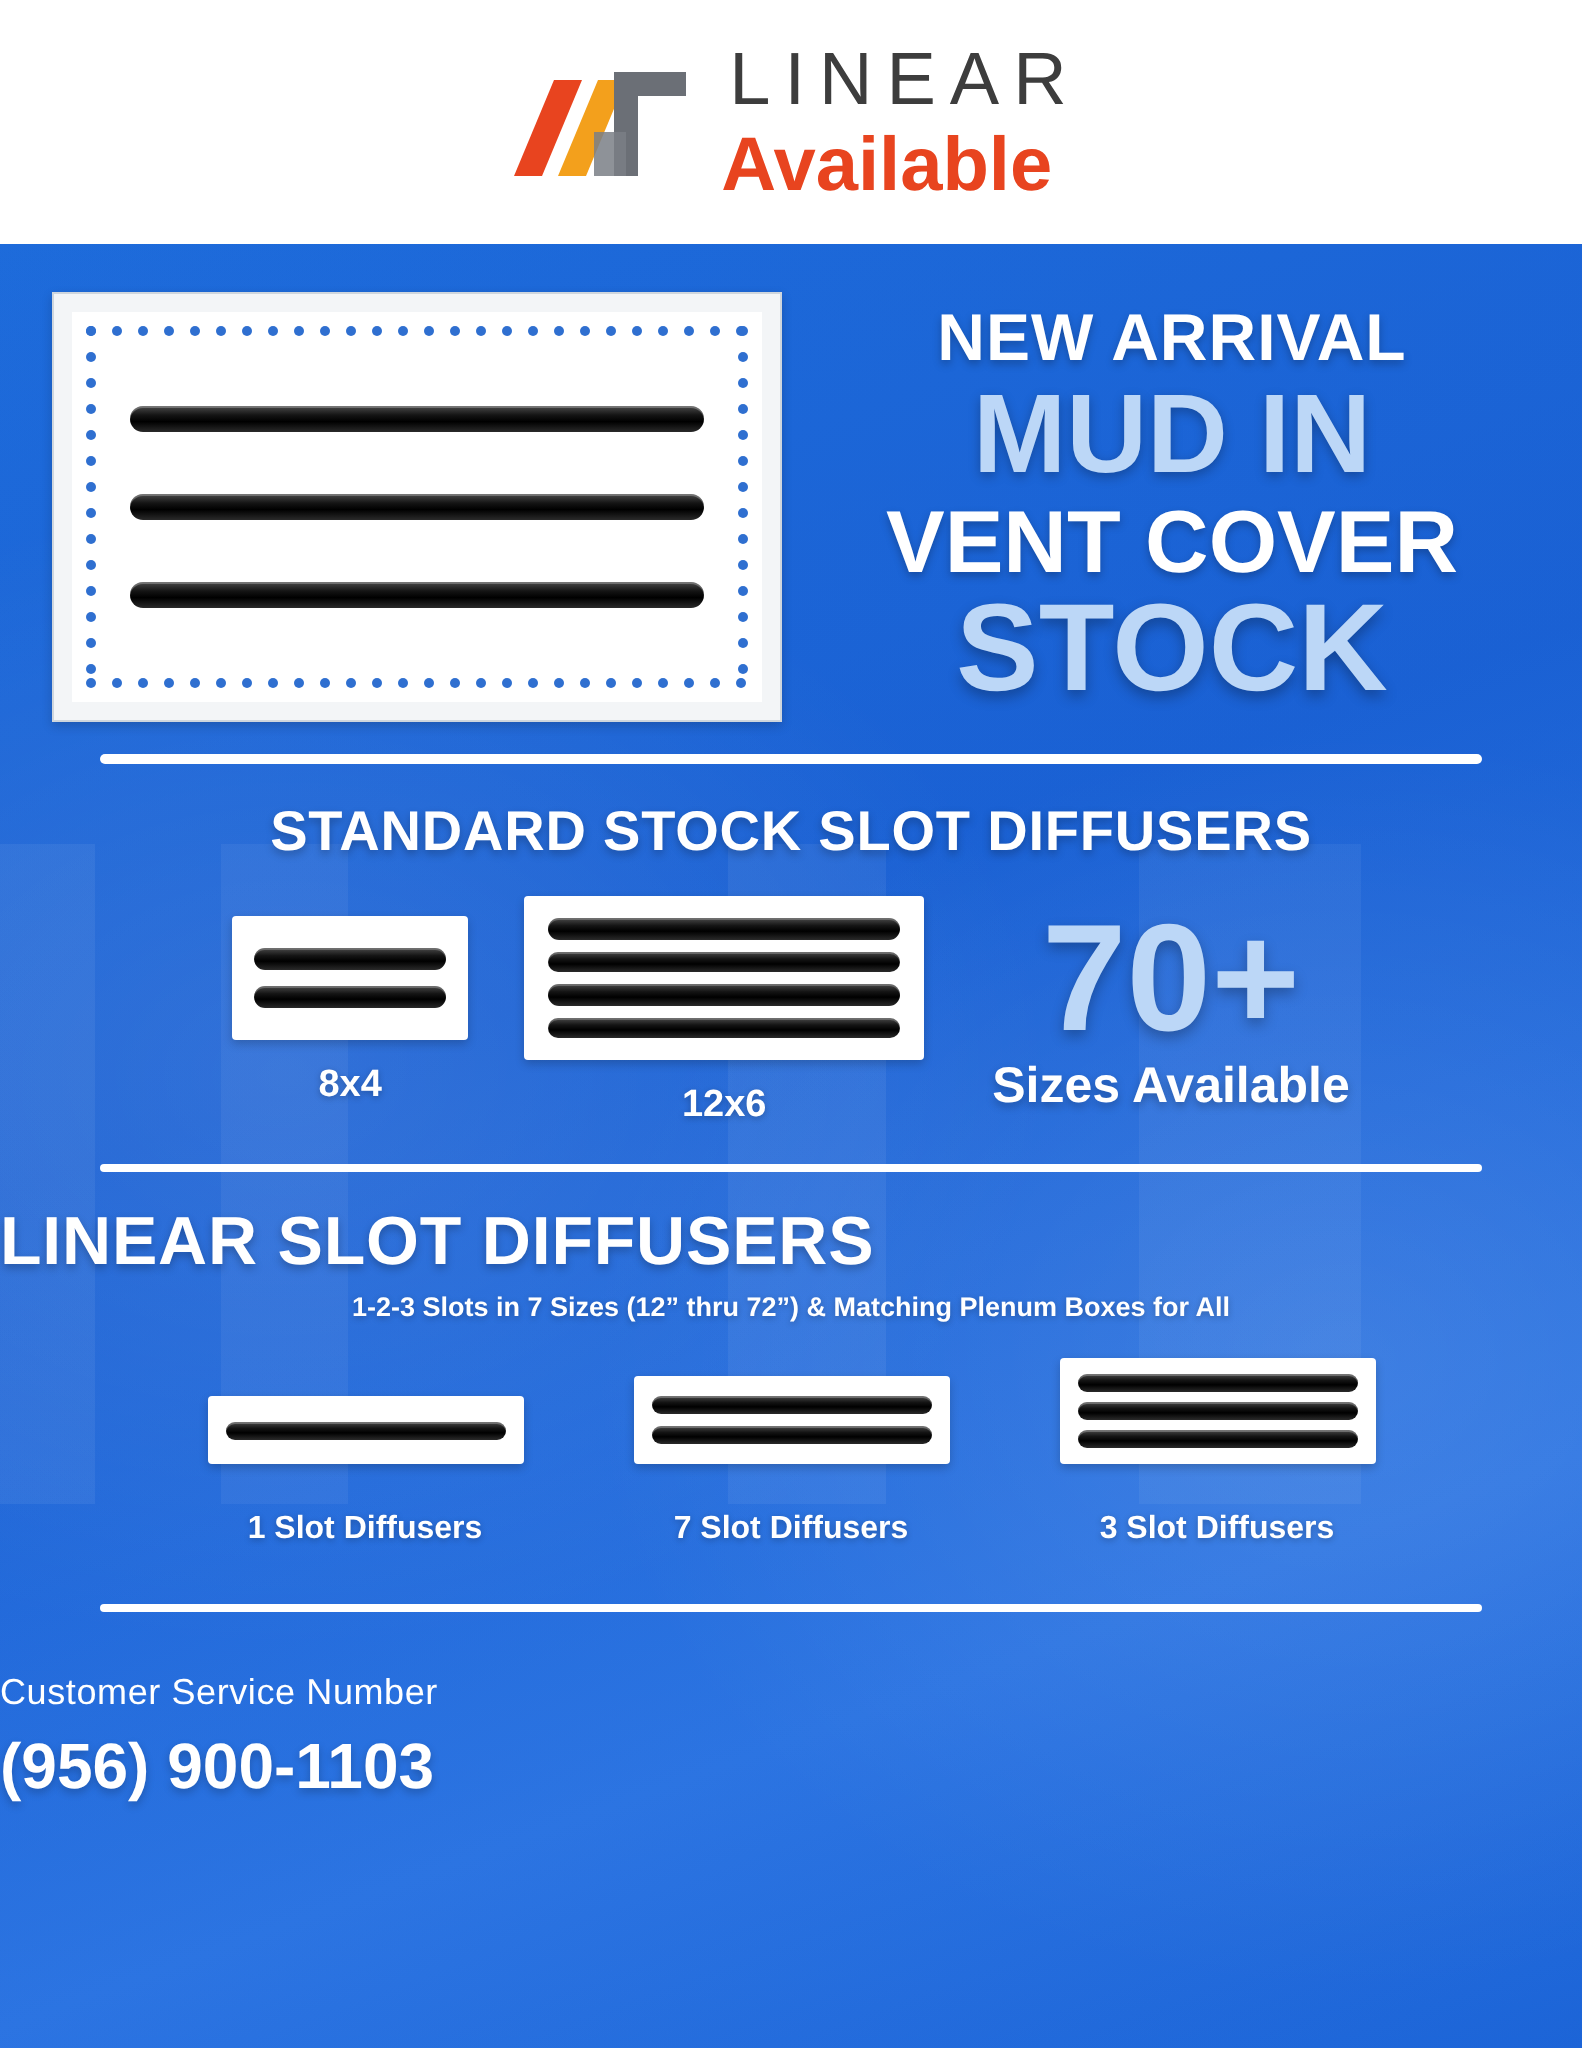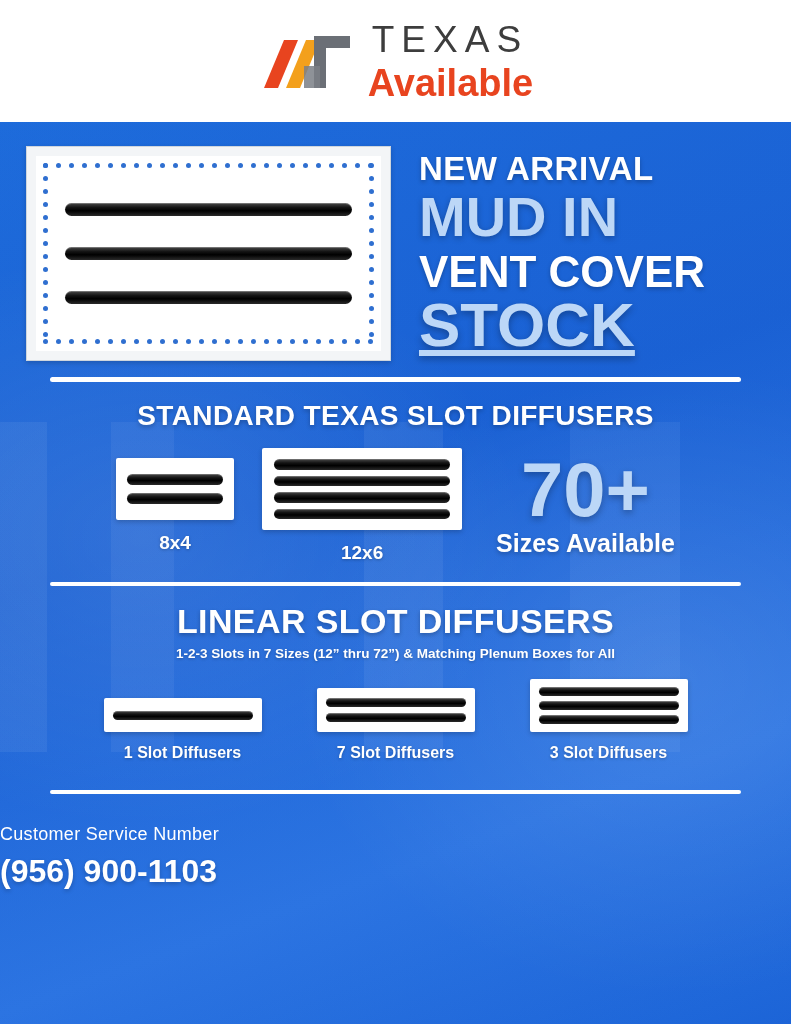--- a/index.html
+++ b/index.html
@@ -96,21 +96,22 @@
   }
   .blade {
     height: 13px;
     border-radius: 7px;
     background: linear-gradient(#4a4a4a 0%, #141414 35%, #000 60%, #2a2a2a 100%);
     box-shadow: inset 0 1px 0 rgba(255,255,255,0.25);
   }
 
   .hero-text {
     flex: 1;
-    padding-left: 28px;
+    padding-left: 16px;
+    text-align: center;
     color: #ffffff;
     padding-top: 6px;
   }
   .h-new {
     font-size: 33px; font-weight: 700; letter-spacing: 0.5px; line-height: 1.05;
     text-shadow: 0 2px 4px rgba(0,0,0,0.25);
   }
   .h-mud {
     font-size: 56px; font-weight: 800; color: #bcd7f7; line-height: 1;
     margin-top: 2px; text-shadow: 0 2px 6px rgba(0,0,0,0.28);
@@ -118,21 +119,21 @@
   .h-vent {
     font-size: 44px; font-weight: 700; line-height: 1.1; margin-top: 3px;
     text-shadow: 0 2px 4px rgba(0,0,0,0.25);
   }
   .h-now {
     font-size: 30px; font-weight: 700; line-height: 1.1; margin-top: 2px;
     text-shadow: 0 2px 4px rgba(0,0,0,0.25);
   }
   .h-stock {
     font-size: 62px; font-weight: 800; color: #bcd7f7; line-height: 1;
-    margin-top: -2px; text-shadow: 0 3px 7px rgba(0,0,0,0.3); text-decoration: underline;
+    margin-top: -2px; text-shadow: 0 3px 7px rgba(0,0,0,0.3);
   }
 
   
   .rule {
     height: 5px; background: #ffffff; border-radius: 3px;
     margin: 0 50px;
   }
   .rule-thin { height: 4px; }
 
   
@@ -166,21 +167,21 @@
     font-size: 76px; font-weight: 800; color: #bcd7f7; line-height: 0.95;
     text-shadow: 0 3px 7px rgba(0,0,0,0.28);
   }
   .count-sub {
     font-size: 25px; font-weight: 700; color: #ffffff; margin-top: 2px;
     text-shadow: 0 2px 4px rgba(0,0,0,0.25);
   }
 
   
   .lin-title {
-    text-align: center; font-size: 34px; font-weight: 700; letter-spacing: 0.4px;
+    text-align: left; font-size: 34px; font-weight: 700; letter-spacing: 0.4px;
     text-shadow: 0 2px 4px rgba(0,0,0,0.25);
   }
   .lin-sub {
     text-align: center; font-size: 13.5px; font-weight: 700; margin-top: 5px;
     text-shadow: 0 1px 3px rgba(0,0,0,0.25);
   }
   .slots-row {
     display: flex; justify-content: center; align-items: flex-end;
     gap: 55px; margin-top: 18px;
   }
@@ -191,21 +192,21 @@
     display: flex; flex-direction: column; justify-content: center;
     padding: 7px 9px; margin: 0 auto;
   }
   .slot-1 { width: 158px; height: 34px; gap: 5px; }
   .slot-1 .blade { height: 9px; }
   .slot-2 { width: 158px; height: 44px; gap: 6px; }
   .slot-2 .blade { height: 9px; }
   .slot-3 { width: 158px; height: 53px; gap: 5px; }
   .slot-3 .blade { height: 9px; }
   .slot-label {
-    margin-top: 12px; font-size: 16px; font-weight: 700; color: #ffffff;
+    margin-top: 24px; font-size: 16px; font-weight: 700; color: #ffffff;
     text-shadow: 0 1px 3px rgba(0,0,0,0.25);
   }
 
   
   .footer { text-align: left; color: #ffffff; }
   .cs-label { font-size: 18px; font-weight: 400; letter-spacing: 0.3px; }
   .cs-phone {
     font-size: 32px; font-weight: 700; margin-top: 8px;
     text-shadow: 0 2px 4px rgba(0,0,0,0.22);
   }
@@ -220,21 +221,21 @@
       <div class="logo-mark">
         <svg width="96" height="70" viewBox="0 0 96 70" xmlns="http://www.w3.org/2000/svg">
           <polygon points="6,62 26,14 40,14 20,62" fill="#e8441f"></polygon>
           <polygon points="28,62 48,14 62,14 42,62" fill="#f3a01c"></polygon>
           <polygon points="52,62 72,14 86,14 66,62" fill="#f3a01c" opacity="0"></polygon>
           <polygon points="56,10 92,10 92,22 68,22 68,62 56,62" fill="#6b6f76"></polygon>
           <polygon points="46,40 62,40 62,62 46,62" fill="#7a7f86" opacity="0.85"></polygon>
         </svg>
       </div>
       <div class="logo-text">
-        <span class="logo-texas">TEXAS</span>
+        <span class="logo-texas">LINEAR</span>
         <span class="logo-build">Available</span>
       </div>
     </div>
   </div>
 
   <div class="body-blue">
     <div class="bg-fx"></div>
     <div class="bg-fx2"></div>
 
     <div class="content">
@@ -336,21 +337,21 @@
           <div class="h-new">NEW ARRIVAL</div>
           <div class="h-mud">MUD IN</div>
           <div class="h-vent">VENT COVER</div>
           <div class="h-stock">STOCK</div>
         </div>
       </div>
 
       <div class="rule" style="margin-top:16px;"></div>
 
       <div class="sec" style="padding-top:18px;">
-        <div class="sec-title">STANDARD TEXAS SLOT DIFFUSERS</div>
+        <div class="sec-title">STANDARD STOCK SLOT DIFFUSERS</div>
 
         <div class="std-row">
           <div class="prod">
             <div class="prod-frame frame-8x4">
               <div class="blade"></div>
               <div class="blade"></div>
             </div>
             <div class="prod-label">8x4</div>
           </div>
 

